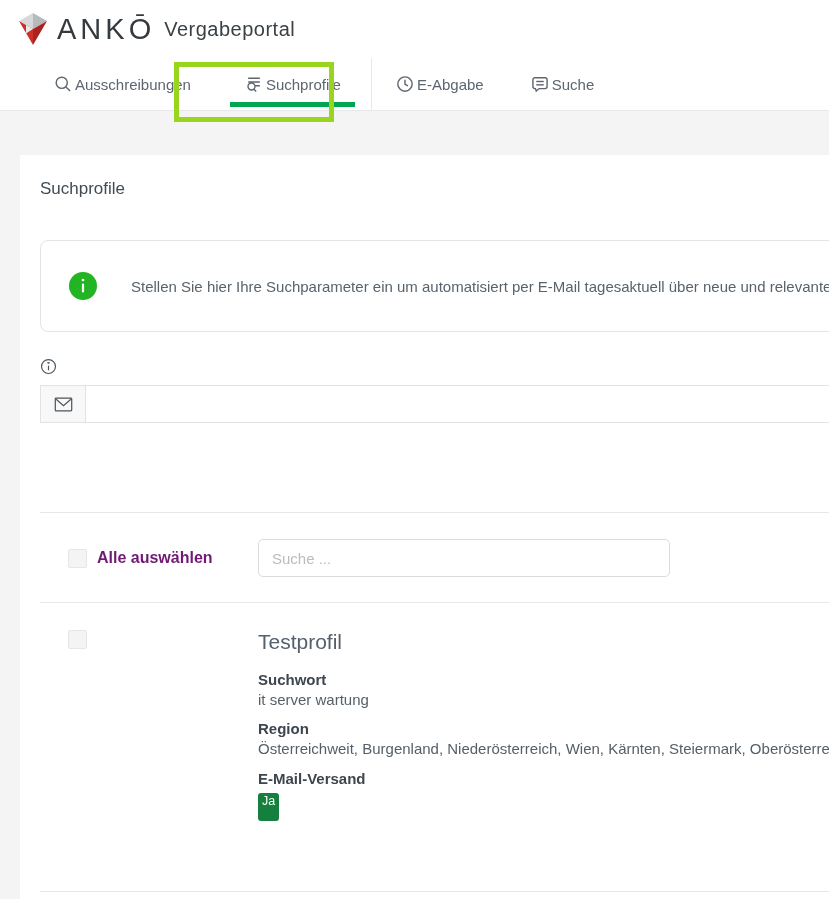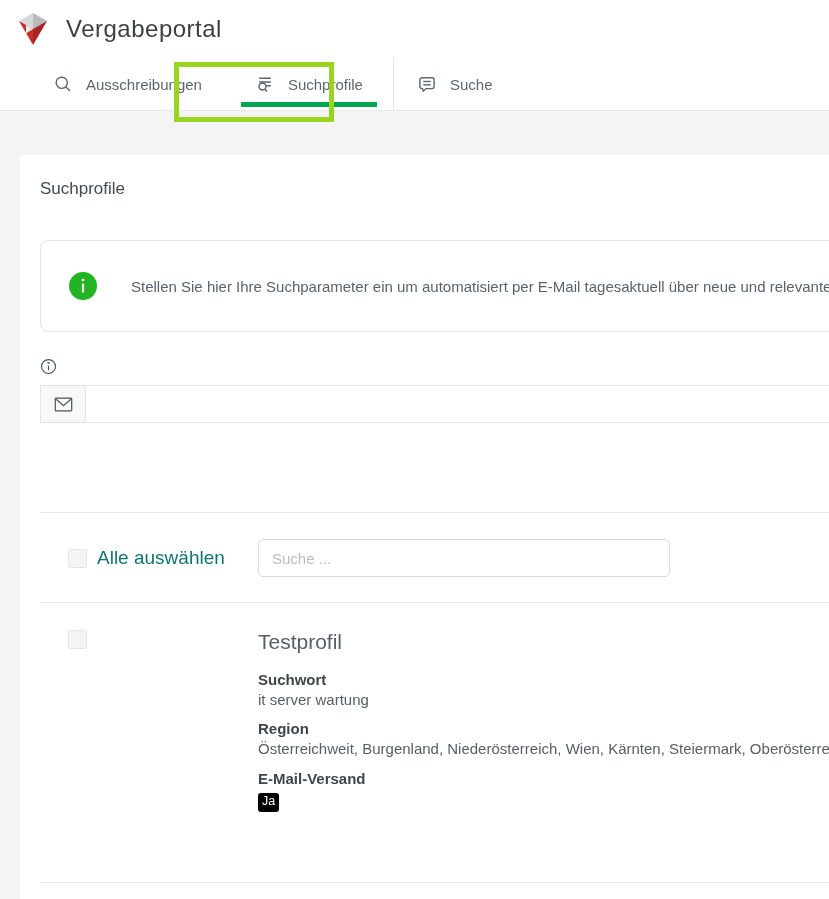--- a/index.html
+++ b/index.html
@@ -15,31 +15,31 @@
     height:58px; background:#fff;
     display:flex; align-items:center;
     padding-left:17px;
   }
   .logo-mark { width:32px; height:34px; margin-right:8px; }
   .brand {
     font-size:29px; letter-spacing:4px; color:#343a3e;
     font-weight:400;
   }
   .product {
-    font-size:24px; color:#3a4044; margin-left:9px; font-weight:400;
+    font-size:20px; color:#3a4044; margin-left:9px; font-weight:400;
     letter-spacing:0.5px;
   }
   
   .nav {
     height:53px; background:#fff; border-bottom:1px solid #e7e8e9;
     display:flex; align-items:stretch; padding-left:30px;
     position:relative;
   }
   .nav-item {
-    display:flex; align-items:center; gap:13px;
+    display:flex; align-items:center; gap:2px;
     padding:0 23px; color:#5c6670; font-size:15px;
     cursor:pointer; position:relative; white-space:nowrap;
   }
   .nav-item svg { width:20px; height:20px; stroke:#5c6670; fill:none; stroke-width:1.7; flex:0 0 auto; }
   .nav-item.active { border-right:1px solid #e7e8e9; padding:0 30px; }
   .nav-item.active .underline {
     position:absolute; left:16px; right:16px; bottom:3px; height:5px;
     background:#00a551;
   }
   .annotation-box {
@@ -82,68 +82,76 @@
   .divider { height:1px; background:#e8e8e9; width:800px; }
   .d1 { margin-top:89px; }
   .d2 { margin-top:25px; }
   .d3 { margin-top:70px; }
   .selectall-row { margin-top:26px; position:relative; height:38px; display:flex; align-items:center; }
   .checkbox {
     width:19px; height:19px; background:#f4f4f4; border:1px solid #e6e6e6;
     border-radius:2px; cursor:pointer; flex:0 0 auto;
   }
   .selectall-row .checkbox { margin-left:28px; }
-  .selectall-label { margin-left:10px; font-size:19px; font-weight:400; color:#0f766e; }
+  .selectall-label { margin-left:10px; font-size:16px; font-weight:700; color:#701a75; }
   .search-input {
     position:absolute; left:218px; top:0; width:412px; height:38px;
     border:1px solid #dcdcdd; border-radius:5px; font-size:15px;
     padding:0 13px; outline:none; color:#8b5cf6; font-family:inherit;
   }
   .search-input::placeholder { color:#b9bcbf; }
   .profile-row { margin-top:27px; display:flex; }
   .profile-check-col { width:218px; flex:0 0 auto; padding-left:28px; }
   .profile-title { font-size:21px; color:#55606a; font-weight:400; }
   .profile-field-label { font-size:15px; font-weight:700; color:#3d454d; }
   .profile-field-value { font-size:15px; color:#555f68; margin-top:3px; white-space:nowrap; }
   .fl1 { margin-top:17px; } .fl2 { margin-top:12px; } .fl3 { margin-top:13px; }
   .badge {
-    display:inline-block; margin-top:6px; background:#000000; color:#fff;
-    font-size:12.5px; padding:2px 4px 3px 4px; border-radius:3px; line-height:1.1;
+    display:inline-block; margin-top:6px; background:#15803d; color:#fff;
+    font-size:12.5px; padding:2px 4px 12px 4px; border-radius:3px; line-height:1.1;
   }
 </style>
 </head>
 <body>
 
 <div class="header">
   <svg class="logo-mark" viewBox="0 0 32 34">
     <polygon points="16,1 30,9 16,17" fill="#b7babc"></polygon>
     <polygon points="16,1 16,17 2,9" fill="#d6d8d9"></polygon>
     <polygon points="2,9 16,17 16,33" fill="#cc2f2a"></polygon>
     <polygon points="30,9 16,17 16,33" fill="#a82420"></polygon>
     <polygon points="9,13 16,17 9,21.5" fill="#e8e9ea"></polygon>
   </svg>
+  <span class="brand">ANKŌ</span>
   <span class="product">Vergabeportal</span>
 </div>
 
 <div class="nav">
   <div class="nav-item">
     <svg viewBox="0 0 24 24">
       <circle cx="10.5" cy="10.5" r="6.7"></circle>
         <line x1="15.5" y1="15.5" x2="20.5" y2="20.5"></line>
     </svg>
     <span>Ausschreibungen</span>
   </div>
   <div class="nav-item active">
     <svg viewBox="0 0 24 24">
       <path d="M5 5h14M5 9.5h14M13.5 14H19"></path>
       <circle cx="9" cy="15" r="4.2"></circle>
         <line x1="12" y1="18.2" x2="14.6" y2="21"></line>
     </svg>
     <span>Suchprofile</span>
     <span class="underline"></span>
+  </div>
+  <div class="nav-item">
+    <svg viewBox="0 0 24 24">
+      <circle cx="12" cy="12" r="8.6"></circle>
+        <polyline points="12,7 12,12.3 15.6,14.3"></polyline>
+    </svg>
+    <span>E-Abgabe</span>
   </div>
   <div class="nav-item">
     <svg viewBox="0 0 24 24">
       <path d="M6.5 17.5H6a2.5 2.5 0 0 1-2.5-2.5V7A2.5 2.5 0 0 1 6 4.5h12A2.5 2.5 0 0 1 20.5 7v8a2.5 2.5 0 0 1-2.5 2.5h-7l-3.5 3z"></path>
       <line x1="7.5" y1="9" x2="16.5" y2="9"></line>
         <line x1="7.5" y1="13" x2="16.5" y2="13"></line>
     </svg>
     <span>Suche</span>
   </div>
 

